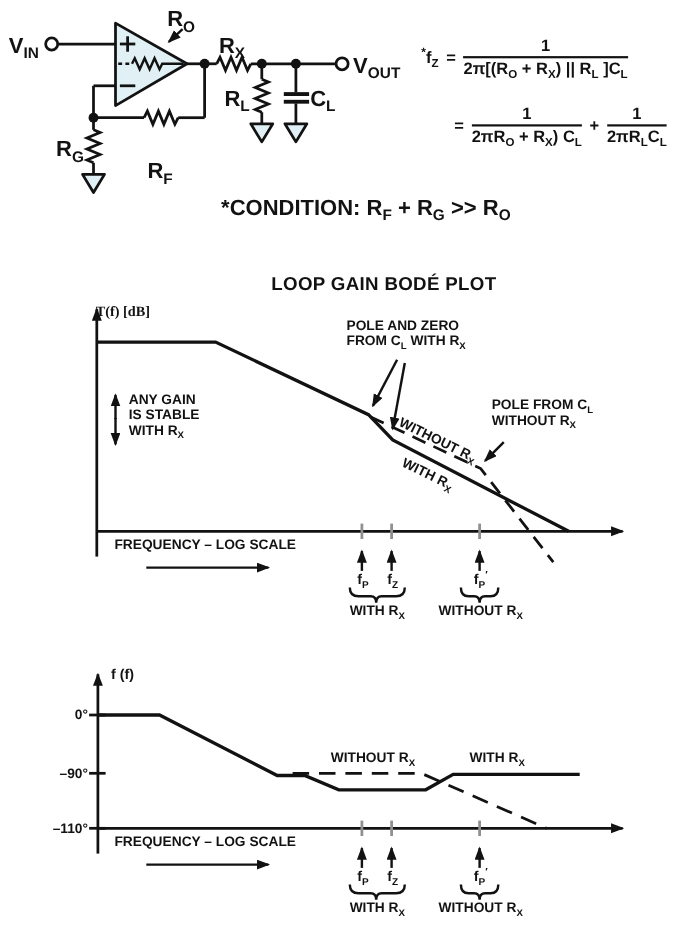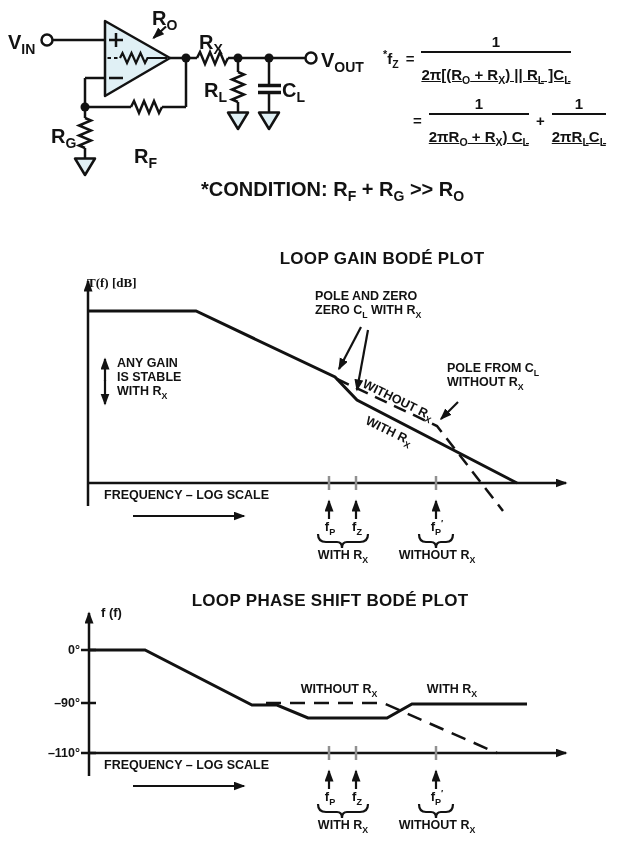--- a/index.html
+++ b/index.html
@@ -25,21 +25,21 @@
   .title{font-size:17px;letter-spacing:0.3px;transform:translateX(-50%);}
   .cx{transform:translateX(-50%);}
   .rot{transform:translate(-50%,-50%) rotate(26deg);transform-origin:center;}
   .rtick{left:36px;width:44px;text-align:right;}
   .frow{position:absolute;display:flex;align-items:center;gap:7px;font-weight:700;
         font-size:15px;color:var(--ink,#121212);white-space:nowrap;}
   .frow sub{font-size:0.7em;line-height:0;}
   .frow sup{font-size:0.72em;line-height:0;}
   .frac{text-align:center;}
   .frac .num{display:block;border-bottom:2.5px solid var(--ink,#121212);padding:0 10px 1px;}
-  .frac .den{display:block;padding-top:13px;text-decoration:underline;}
+  .frac .den{display:block;padding-top:1px;}
   .watermark{position:absolute;font-weight:400;font-size:19px;letter-spacing:0.5px;
              color:var(--watermark,#bfe0bf);white-space:nowrap;}
 </style>
 </head>
 <body>
 
 <div class="stage">
 
   <svg width="626" height="850" viewBox="0 0 626 850">
     <defs>
@@ -175,51 +175,50 @@
     </span>
     <span>+</span>
     <span class="frac">
       <span class="num">1</span>
       <span class="den"><span>2πR</span><sub>L</sub><span>C</span><sub>L</sub></span>
     </span>
   </div>
 
   <div class="lbl f15" style="left:201px;top:162px;margin-top:16px;"><span>*CONDITION:  R</span><sub>F</sub><span> + R</span><sub>G</sub><span>  &gt;&gt;  R</span><sub>O</sub></div>
 
-  <div class="lbl title" style="left:382px;top:249px;">LOOP GAIN BODÉ PLOT</div>
+  <div class="lbl title" style="left:349px;top:249px;">LOOP GAIN BODÉ PLOT</div>
   <div class="lbl f13" style="left:87px;top:276px;font-family:Liberation Serif, serif;">T(f) [dB]</div>
 
   <div class="lbl" style="left:117px;top:356px;">
     <div>ANY GAIN</div>
     <div>IS STABLE</div>
     <div><span>WITH R</span><sub>X</sub></div>
   </div>
 
   <div class="lbl" style="left:315px;top:289px;">
     <div>POLE AND ZERO</div>
-    <div><span>ZERO C</span><sub>L</sub><span> WITH R</span><sub>X</sub></div>
+    <div><span>FROM C</span><sub>L</sub><span> WITH R</span><sub>X</sub></div>
   </div>
 
   <div class="lbl" style="left:447px;top:361px;">
     <div><span>POLE FROM C</span><sub>L</sub></div>
     <div><span>WITHOUT R</span><sub>X</sub></div>
   </div>
 
   <div class="lbl rot" style="left:398px;top:400px;"><span>WITHOUT R</span><sub>X</sub></div>
   <div class="lbl rot" style="left:389px;top:431px;"><span>WITH R</span><sub>X</sub></div>
 
   <div class="lbl" style="left:104px;top:488px;">FREQUENCY – LOG SCALE</div>
 
   <div class="lbl f13 cx" style="left:330px;top:520px;"><span>f</span><sub>P</sub></div>
   <div class="lbl f13 cx" style="left:357px;top:520px;"><span>f</span><sub>Z</sub></div>
   <div class="lbl f13 cx" style="left:437px;top:520px;"><span>f</span><sub>P</sub><sup>′</sup></div>
   <div class="lbl cx" style="left:343px;top:548px;"><span>WITH R</span><sub>X</sub></div>
   <div class="lbl cx" style="left:437px;top:548px;"><span>WITHOUT R</span><sub>X</sub></div>
 
-  <div class="lbl title" style="left:330px;top:591px;">LOOP PHASE SHIFT BODÉ PLOT</div>
   <div class="lbl f13" style="left:101px;top:606px;">f (f)</div>
 
   <div class="lbl rtick" style="top:643px;">0°</div>
   <div class="lbl rtick" style="top:696px;">–90°</div>
   <div class="lbl rtick" style="top:746px;">–110°</div>
 
   <div class="lbl cx" style="left:339px;top:682px;"><span>WITHOUT R</span><sub>X</sub></div>
   <div class="lbl cx" style="left:452px;top:682px;"><span>WITH R</span><sub>X</sub></div>
 
   <div class="lbl" style="left:104px;top:758px;">FREQUENCY – LOG SCALE</div>

